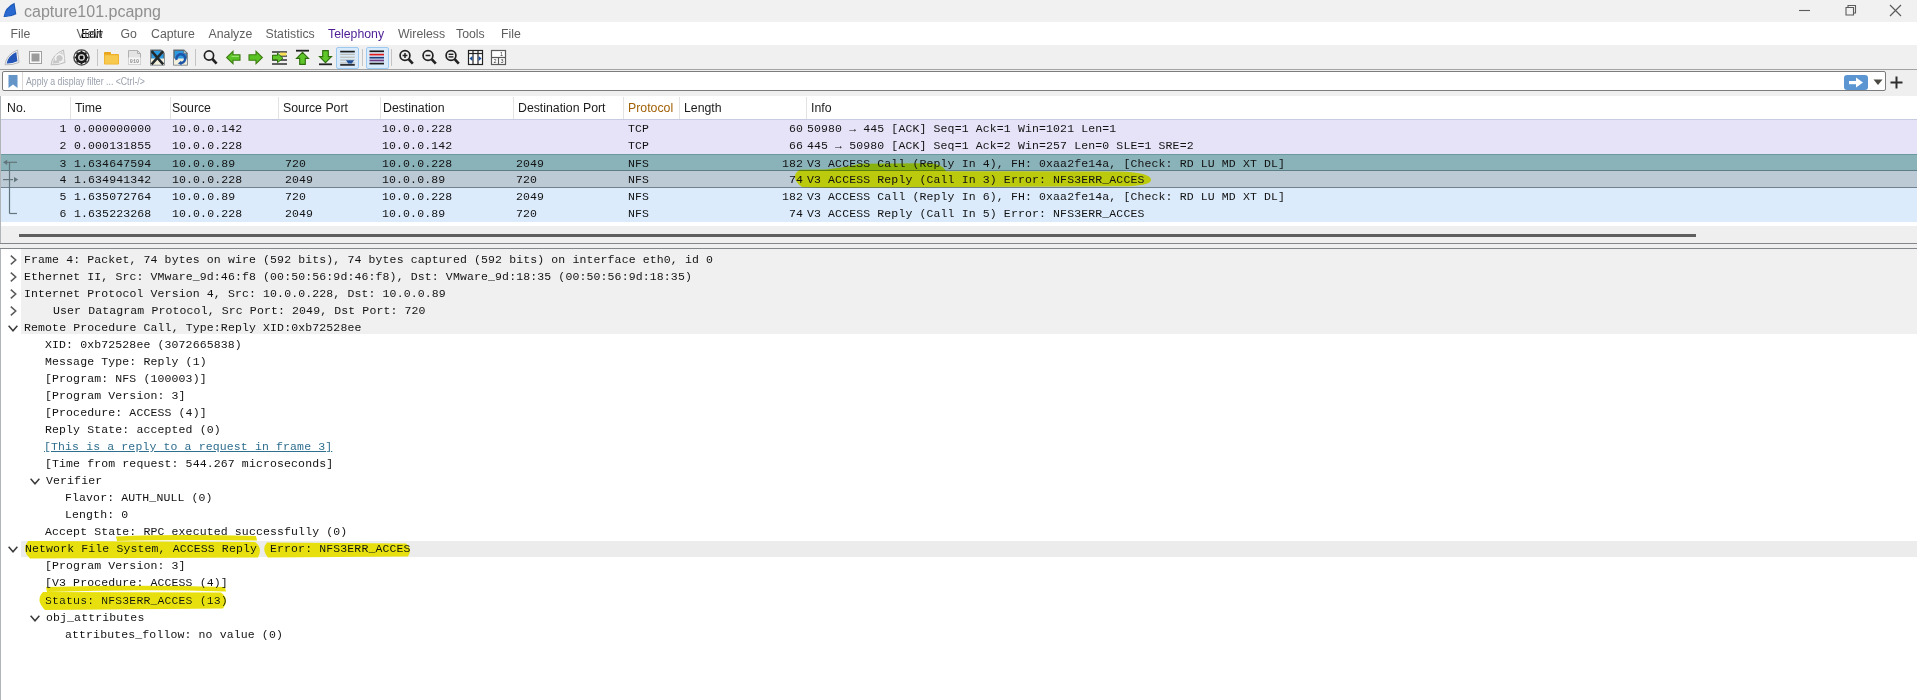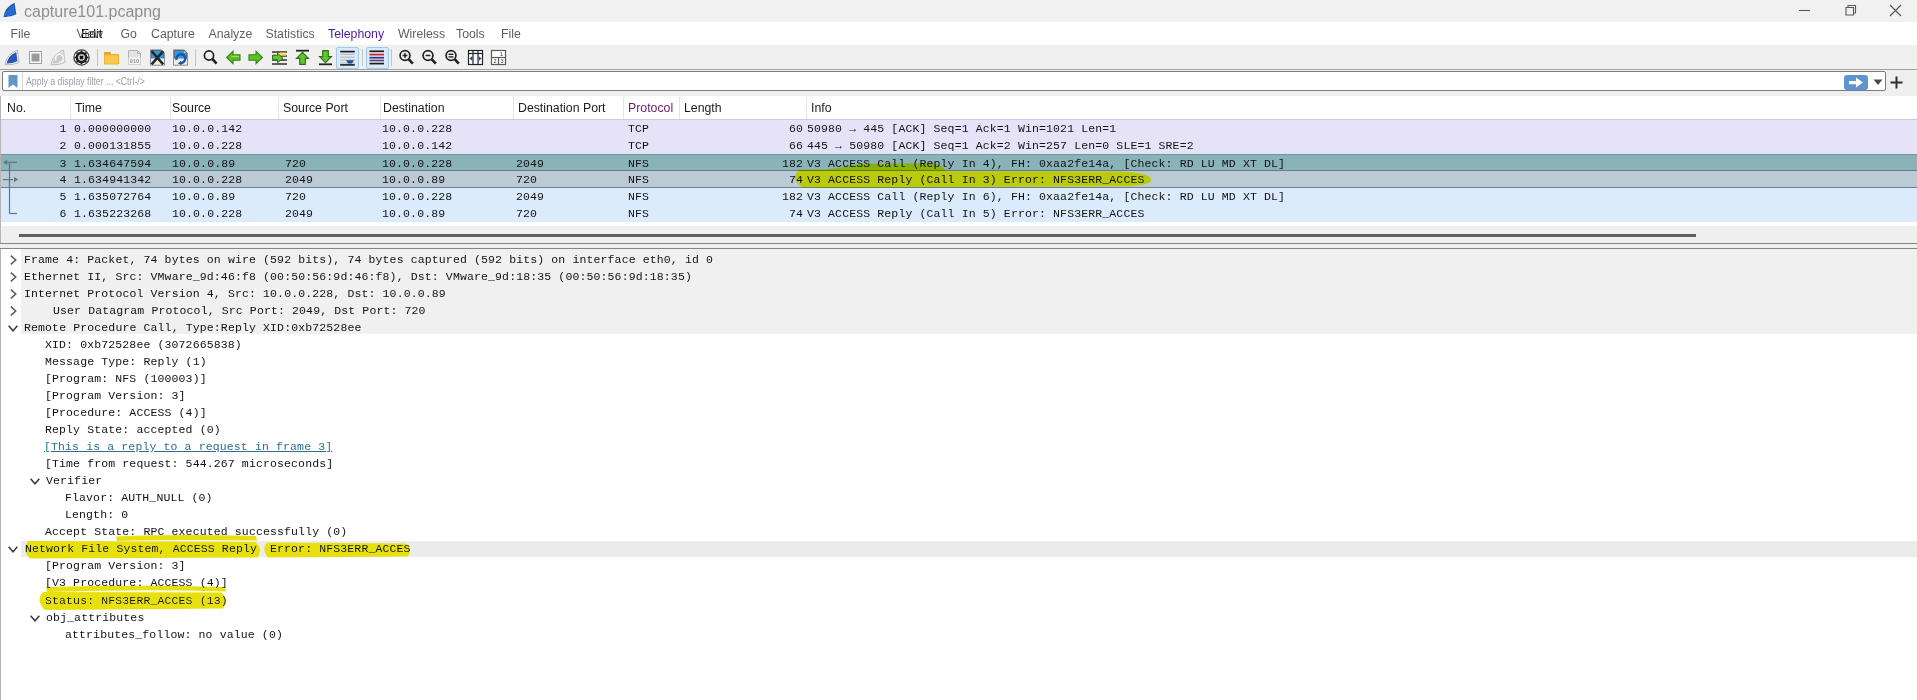--- a/index.html
+++ b/index.html
@@ -195,21 +195,21 @@
 <svg class="abs" style="left:1889px;top:75px" width="15" height="15" viewBox="0 0 15 15">
 <path d="M7.5 1.5 v12 M1.5 7.5 h12" stroke="#2e2e2e" stroke-width="2"></path>
   </svg>
 <div class="abs" style="left:0;top:96px;width:1917px;height:24px;background:#ffffff;"></div>
 <div class="abs" style="left:7px;top:99px;height:18px;line-height:18px;font-size:12.3px;color:#1c1c1c;">No.</div>
 <div class="abs" style="left:75px;top:99px;height:18px;line-height:18px;font-size:12.3px;color:#1c1c1c;">Time</div>
 <div class="abs" style="left:172px;top:99px;height:18px;line-height:18px;font-size:12.3px;color:#1c1c1c;">Source</div>
 <div class="abs" style="left:283px;top:99px;height:18px;line-height:18px;font-size:12.3px;color:#1c1c1c;">Source Port</div>
 <div class="abs" style="left:383px;top:99px;height:18px;line-height:18px;font-size:12.3px;color:#1c1c1c;">Destination</div>
 <div class="abs" style="left:518px;top:99px;height:18px;line-height:18px;font-size:12.3px;color:#1c1c1c;">Destination Port</div>
-<div class="abs" style="left:628px;top:99px;height:18px;line-height:18px;font-size:12.3px;color:#701a75;text-align:center;">Protocol</div>
+<div class="abs" style="left:628px;top:99px;height:18px;line-height:18px;font-size:12.3px;color:#a16207;text-align:center;">Protocol</div>
 <div class="abs" style="left:684px;top:99px;height:18px;line-height:18px;font-size:12.3px;color:#1c1c1c;">Length</div>
 <div class="abs" style="left:811px;top:99px;height:18px;line-height:18px;font-size:12.3px;color:#1c1c1c;">Info</div>
 <div class="abs" style="left:70px;top:97px;width:1px;height:22px;background:#e3e3e3;"></div>
 <div class="abs" style="left:170px;top:97px;width:1px;height:22px;background:#e3e3e3;"></div>
 <div class="abs" style="left:278px;top:97px;width:1px;height:22px;background:#e3e3e3;"></div>
 <div class="abs" style="left:380px;top:97px;width:1px;height:22px;background:#e3e3e3;"></div>
 <div class="abs" style="left:513px;top:97px;width:1px;height:22px;background:#e3e3e3;"></div>
 <div class="abs" style="left:623px;top:97px;width:1px;height:22px;background:#e3e3e3;"></div>
 <div class="abs" style="left:679px;top:97px;width:1px;height:22px;background:#e3e3e3;"></div>
 <div class="abs" style="left:806px;top:97px;width:1px;height:22px;background:#e3e3e3;"></div>

